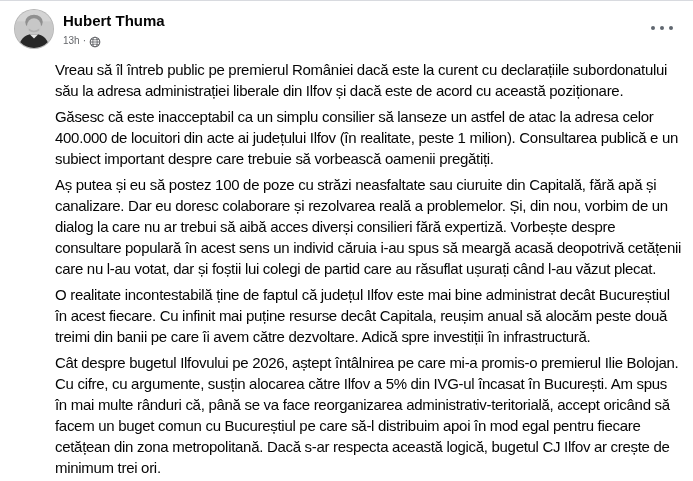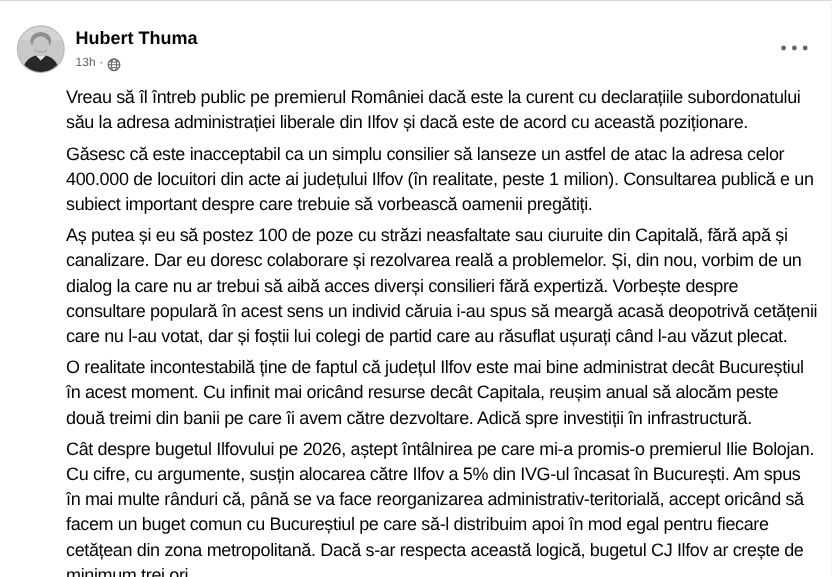--- a/index.html
+++ b/index.html
@@ -3,21 +3,21 @@
 <meta charset="utf-8">
 <style>
   html,body{margin:0;padding:0;background:#e9ebee;}
   .page{
     width:693px;height:481px;background:#ffffff;overflow:hidden;
     border-top:1px solid #d8dadf;box-sizing:border-box;
     font-family:"Liberation Sans", sans-serif;
     position:relative;
   }
   
-  .post-header{display:flex;align-items:flex-start;padding:20px 12px 0 14px;}
+  .post-header{display:flex;align-items:flex-start;padding:8px 12px 0 14px;}
   .avatar{
     width:40px;height:40px;border-radius:50%;overflow:hidden;flex:0 0 40px;
     border:1px solid rgba(0,0,0,0.10);box-sizing:border-box;cursor:pointer;
     background:#cbcbcb;
   }
   .avatar svg{display:block;}
   .head-meta{margin-left:9px;min-width:0;}
   .author{
     display:block;font-size:15px;font-weight:700;color:#050505;
     line-height:19px;margin-top:2px;text-decoration:none;cursor:pointer;
@@ -84,18 +84,18 @@
       <span class="d"></span>
       <span class="d"></span>
     </div>
 
   </div>
 
   <div class="post-body">
     <p>Vreau să îl întreb public pe premierul României dacă este la curent cu declarațiile subordonatului său la adresa administrației liberale din Ilfov și dacă este de acord cu această poziționare.</p>
     <p>Găsesc că este inacceptabil ca un simplu consilier să lanseze un astfel de atac la adresa celor 400.000 de locuitori din acte ai județului Ilfov (în realitate, peste 1 milion). Consultarea publică e un subiect important despre care trebuie să vorbească oamenii pregătiți.</p>
     <p>Aș putea și eu să postez 100 de poze cu străzi neasfaltate sau ciuruite din Capitală, fără apă și canalizare. Dar eu doresc colaborare și rezolvarea reală a problemelor. Și, din nou, vorbim de un dialog la care nu ar trebui să aibă acces diverși consilieri fără expertiză. Vorbește despre consultare populară în acest sens un individ căruia i-au spus să meargă acasă deopotrivă cetățenii care nu l-au votat, dar și foștii lui colegi de partid care au răsuflat ușurați când l-au văzut plecat.</p>
-    <p>O realitate incontestabilă ține de faptul că județul Ilfov este mai bine administrat decât Bucureștiul în acest moment. Cu infinit mai oricând resurse decât Capitala, reușim anual să alocăm peste două treimi din banii pe care îi avem către dezvoltare. Adică spre investiții în infrastructură.</p>
+    <p>O realitate incontestabilă ține de faptul că județul Ilfov este mai bine administrat decât Bucureștiul în acest fiecare. Cu infinit mai puține resurse decât Capitala, reușim anual să alocăm peste două treimi din banii pe care îi avem către dezvoltare. Adică spre investiții în infrastructură.</p>
     <p>Cât despre bugetul Ilfovului pe 2026, aștept întâlnirea pe care mi-a promis-o premierul Ilie Bolojan. Cu cifre, cu argumente, susțin alocarea către Ilfov a 5% din IVG-ul încasat în București. Am spus în mai multe rânduri că, până se va face reorganizarea administrativ-teritorială, accept oricând să facem un buget comun cu Bucureștiul pe care să-l distribuim apoi în mod egal pentru fiecare cetățean din zona metropolitană. Dacă s-ar respecta această logică, bugetul CJ Ilfov ar crește de minimum trei ori.</p>
     <a class="hashtag">#ilfovimpreuna</a>
   </div>
 
 </div>
 
 </body></html>

